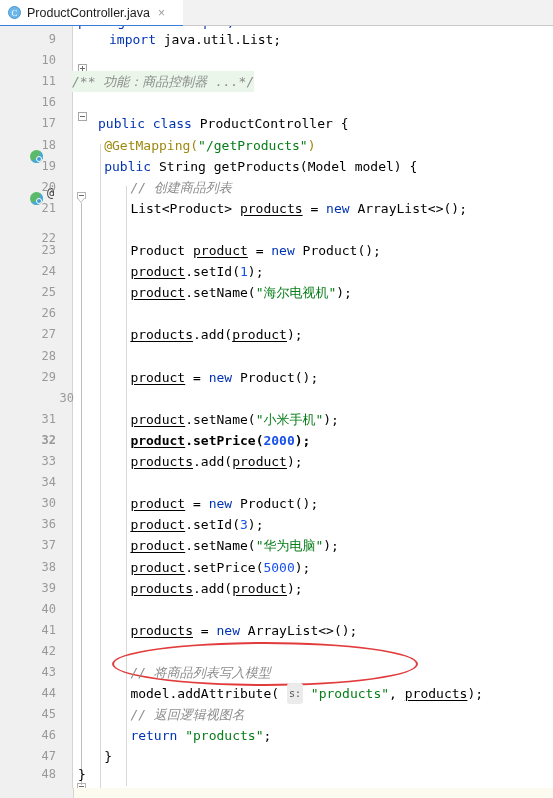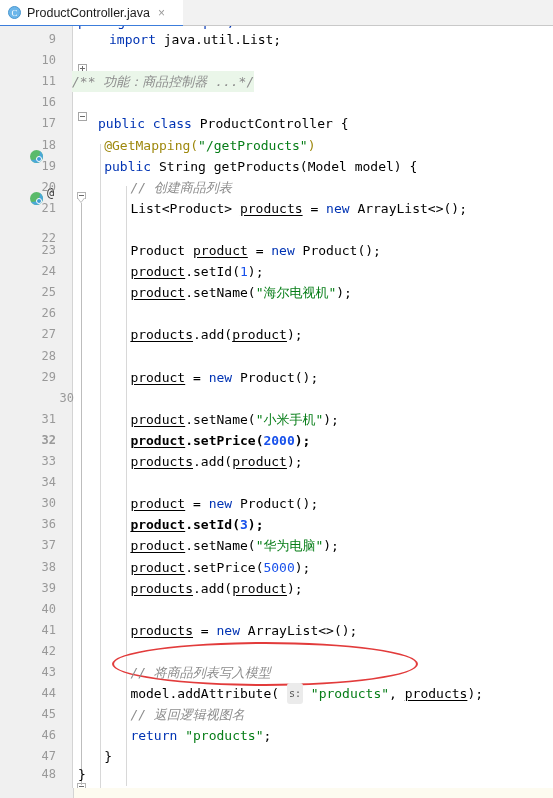--- a/index.html
+++ b/index.html
@@ -320,21 +320,21 @@
         <div class="row" style="top: 446.1px; padding-left: 37px;">
           <div class="lnum">34</div>
           <div class="code" style="left: 130.4px;"></div>
         </div>
         <div class="row" style="top: 467.2px;">
           <div class="lnum">30</div>
           <div class="code" style="left: 130.4px;"><span class="fieldu">product</span><span class="plain"> = </span><span class="kw">new</span><span class="plain"> Product();</span></div>
         </div>
         <div class="row" style="top: 488.3px;">
           <div class="lnum">36</div>
-          <div class="code" style="left: 130.4px; font-weight: bold;"><span class="fieldu">product</span><span class="plain">.setId(</span><span class="num">3</span><span class="plain">);</span></div>
+          <div class="code" style="left: 130.4px;"><span class="fieldu">product</span><span class="plain">.setId(</span><span class="num">3</span><span class="plain">);</span></div>
         </div>
         <div class="row" style="top: 509.4px;">
           <div class="lnum">37</div>
           <div class="code" style="left: 130.4px;"><span class="fieldu">product</span><span class="plain">.setName(</span><span class="str">"华为电脑"</span><span class="plain">);</span></div>
         </div>
         <div class="row" style="top: 530.5px;">
           <div class="lnum">38</div>
           <div class="code" style="left: 130.4px;"><span class="fieldu">product</span><span class="plain">.setPrice(</span><span class="num">5000</span><span class="plain">);</span></div>
         </div>
         <div class="row" style="top: 551.6px;">

